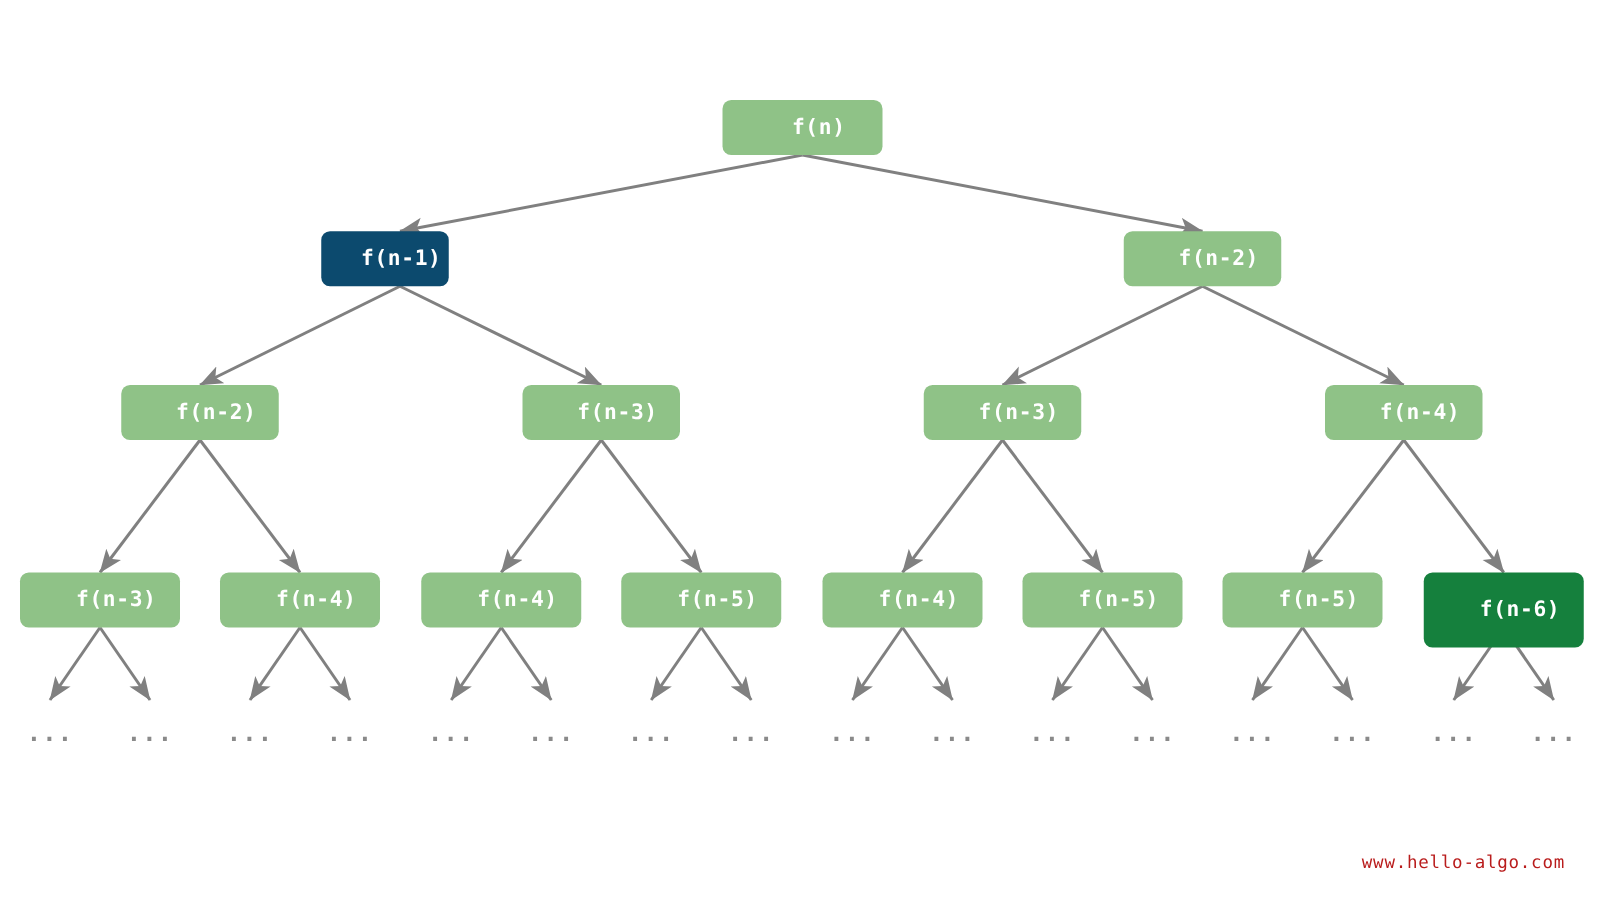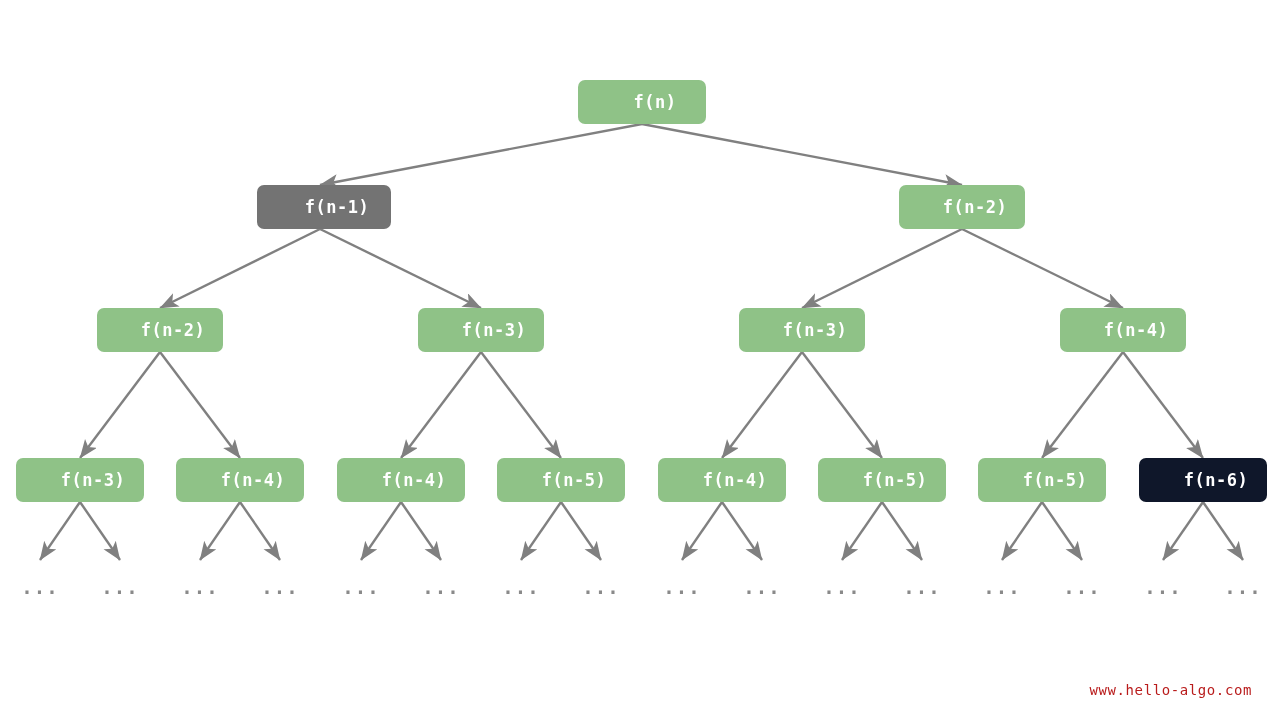--- a/index.html
+++ b/index.html
@@ -109,34 +109,34 @@
         <line x1="882" y1="502" x2="922" y2="560" stroke="#808080" stroke-width="2.4" stroke-linecap="butt" marker-end="url(#arrowhead)"></line>
         <line x1="1042" y1="502" x2="1002" y2="560" stroke="#808080" stroke-width="2.4" stroke-linecap="butt" marker-end="url(#arrowhead)"></line>
         <line x1="1042" y1="502" x2="1082" y2="560" stroke="#808080" stroke-width="2.4" stroke-linecap="butt" marker-end="url(#arrowhead)"></line>
         <line x1="1203" y1="502" x2="1163" y2="560" stroke="#808080" stroke-width="2.4" stroke-linecap="butt" marker-end="url(#arrowhead)"></line>
         <line x1="1203" y1="502" x2="1243" y2="560" stroke="#808080" stroke-width="2.4" stroke-linecap="butt" marker-end="url(#arrowhead)"></line>
       </g>
   </svg>
 
   <div id="nodes-layer">
       <div class="node" style="left: 578px; top: 80px; width: 128px; height: 44px; background: rgb(143, 194, 135); color: rgb(255, 255, 255);">f(n)</div>
-      <div class="node" style="left: 257px; top: 185px; width: 134px; height: 44px; background: #737373; color: rgb(255, 255, 255);">f(n-1)</div>
+      <div class="node" style="left: 257px; top: 185px; width: 102px; height: 44px; background: #0c4a6e; color: rgb(255, 255, 255);">f(n-1)</div>
       <div class="node" style="left: 899px; top: 185px; width: 126px; height: 44px; background: rgb(143, 194, 135); color: rgb(255, 255, 255);">f(n-2)</div>
       <div class="node" style="left: 97px; top: 308px; width: 126px; height: 44px; background: rgb(143, 194, 135); color: rgb(255, 255, 255);">f(n-2)</div>
       <div class="node" style="left: 418px; top: 308px; width: 126px; height: 44px; background: rgb(143, 194, 135); color: rgb(255, 255, 255);">f(n-3)</div>
       <div class="node" style="left: 739px; top: 308px; width: 126px; height: 44px; background: rgb(143, 194, 135); color: rgb(255, 255, 255);">f(n-3)</div>
       <div class="node" style="left: 1060px; top: 308px; width: 126px; height: 44px; background: rgb(143, 194, 135); color: rgb(255, 255, 255);">f(n-4)</div>
       <div class="node" style="left: 16px; top: 458px; width: 128px; height: 44px; background: rgb(143, 194, 135); color: rgb(255, 255, 255);">f(n-3)</div>
       <div class="node" style="left: 176px; top: 458px; width: 128px; height: 44px; background: rgb(143, 194, 135); color: rgb(255, 255, 255);">f(n-4)</div>
       <div class="node" style="left: 337px; top: 458px; width: 128px; height: 44px; background: rgb(143, 194, 135); color: rgb(255, 255, 255);">f(n-4)</div>
       <div class="node" style="left: 497px; top: 458px; width: 128px; height: 44px; background: rgb(143, 194, 135); color: rgb(255, 255, 255);">f(n-5)</div>
       <div class="node" style="left: 658px; top: 458px; width: 128px; height: 44px; background: rgb(143, 194, 135); color: rgb(255, 255, 255);">f(n-4)</div>
       <div class="node" style="left: 818px; top: 458px; width: 128px; height: 44px; background: rgb(143, 194, 135); color: rgb(255, 255, 255);">f(n-5)</div>
       <div class="node" style="left: 978px; top: 458px; width: 128px; height: 44px; background: rgb(143, 194, 135); color: rgb(255, 255, 255);">f(n-5)</div>
-      <div class="node" style="left: 1139px; top: 458px; width: 128px; height: 44px; background: #0f172a; color: rgb(255, 255, 255);">f(n-6)</div>
+      <div class="node" style="left: 1139px; top: 458px; width: 128px; height: 60px; background: #15803d; color: rgb(255, 255, 255);">f(n-6)</div>
     </div>
 
   <div id="ellipsis-layer">
       <div class="ellipsis" style="left: 40px; top: 587px; color: rgb(138, 138, 138);">...</div>
       <div class="ellipsis" style="left: 120px; top: 587px; color: rgb(138, 138, 138);">...</div>
       <div class="ellipsis" style="left: 200px; top: 587px; color: rgb(138, 138, 138);">...</div>
       <div class="ellipsis" style="left: 280px; top: 587px; color: rgb(138, 138, 138);">...</div>
       <div class="ellipsis" style="left: 361px; top: 587px; color: rgb(138, 138, 138);">...</div>
       <div class="ellipsis" style="left: 441px; top: 587px; color: rgb(138, 138, 138);">...</div>
       <div class="ellipsis" style="left: 521px; top: 587px; color: rgb(138, 138, 138);">...</div>

